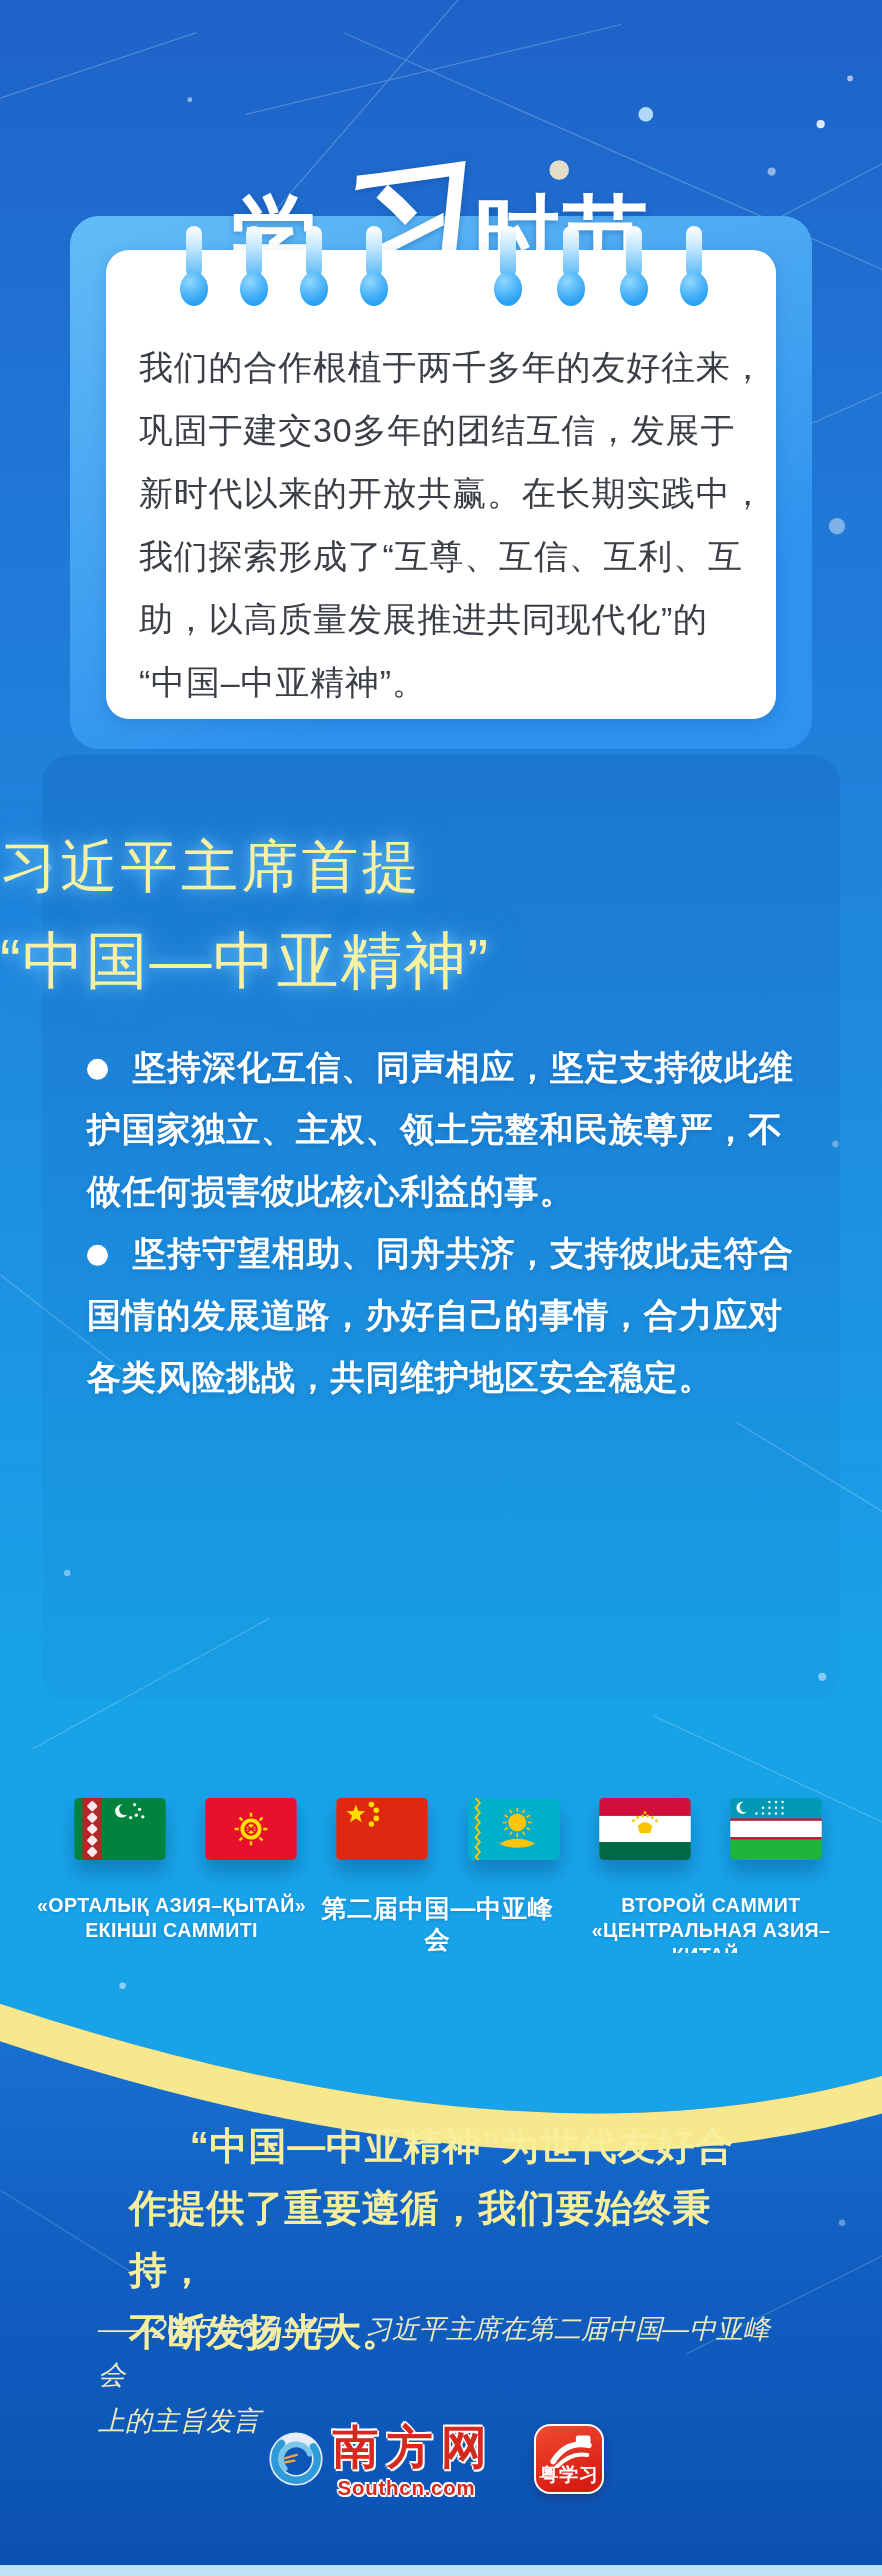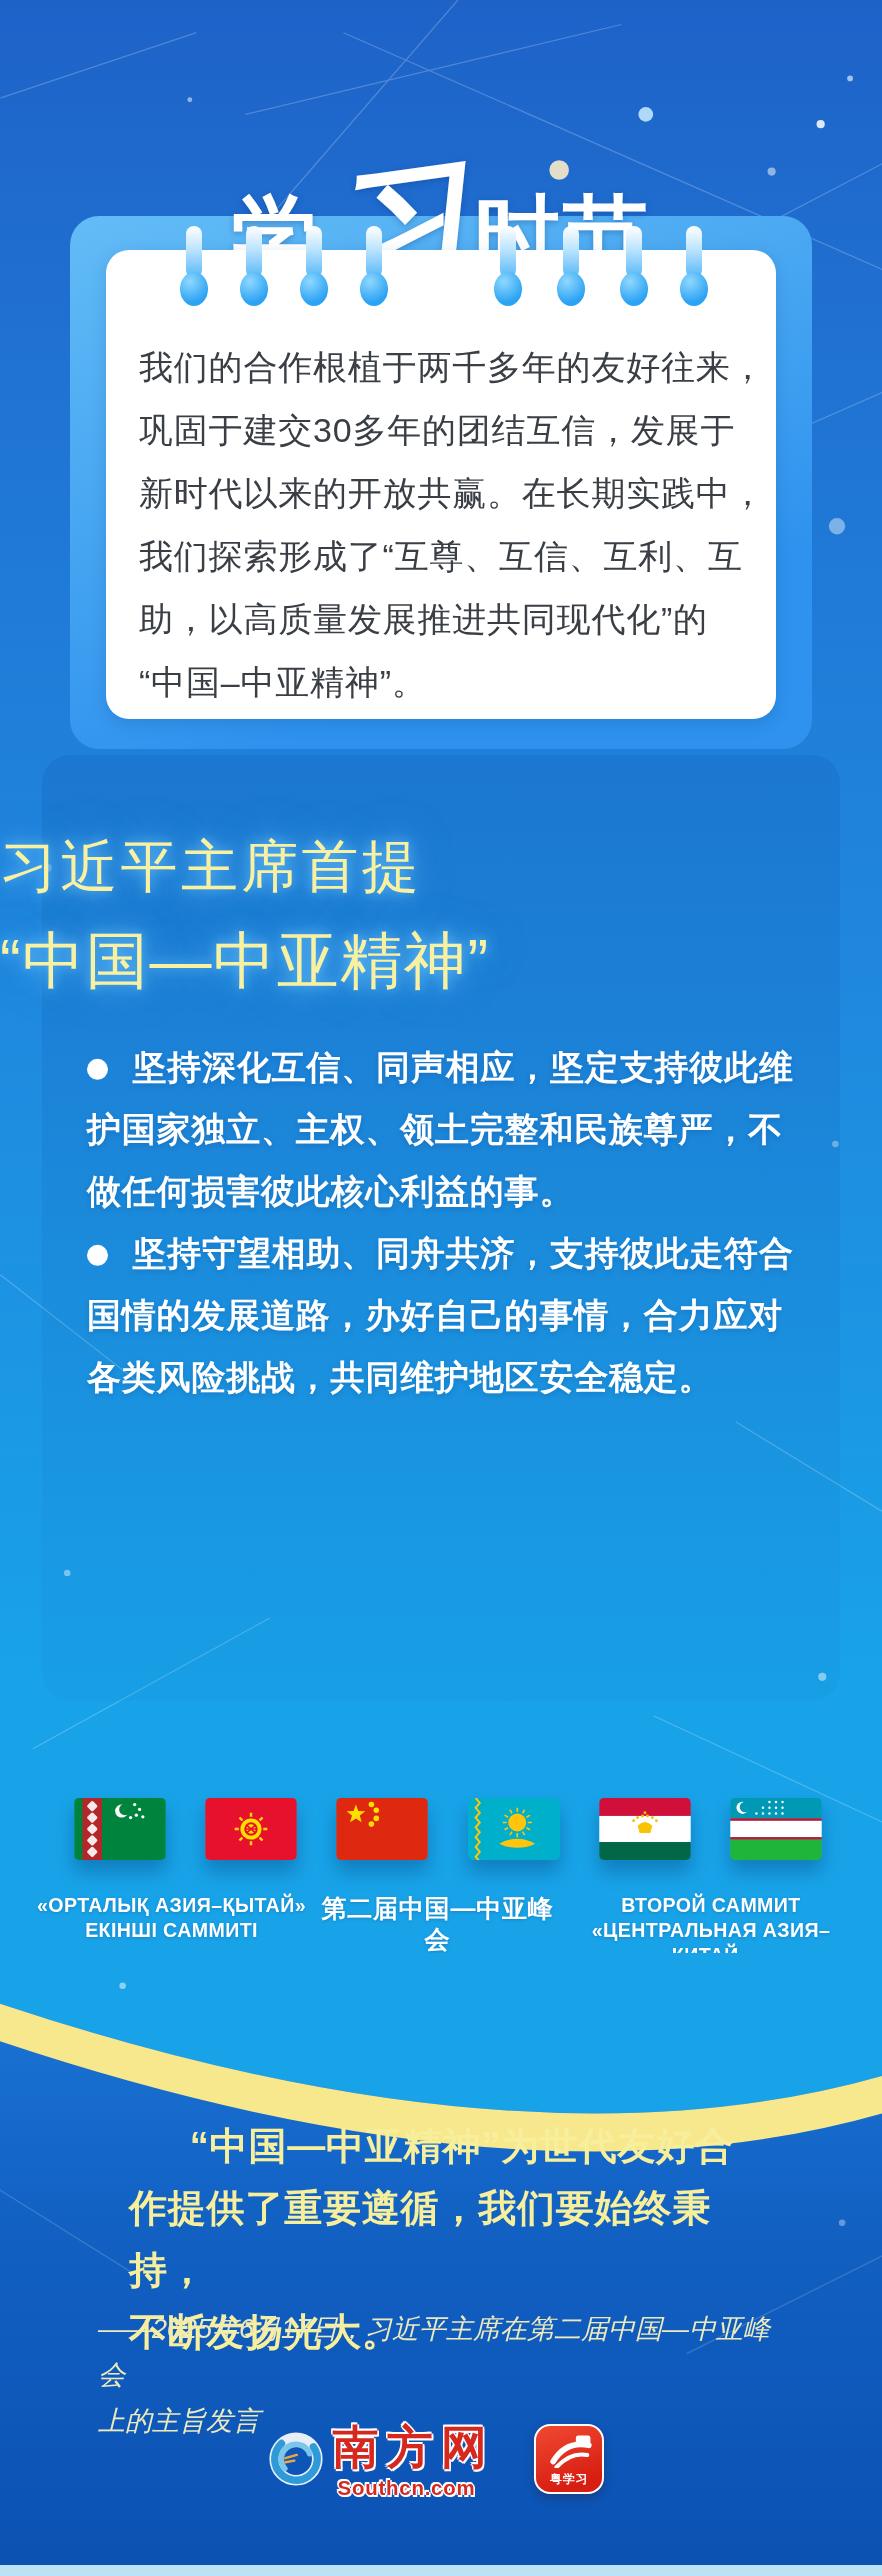--- a/index.html
+++ b/index.html
@@ -71,21 +71,21 @@
   .southcn{display:flex;align-items:center;}
   .sc-text{margin-left:9.8px;color:#D6281F;}
   .sc-cn{font-size:46px;font-weight:900;letter-spacing:8.2px;font-family:"Liberation Serif","DejaVu Serif",serif;
         text-shadow:-1.6px 0 #fff,1.6px 0 #fff,0 -1.6px #fff,0 1.6px #fff,1.6px 1.6px #fff,-1.6px -1.6px #fff;}
   .sc-en{font-size:20.4px;font-weight:800;letter-spacing:0.8px;margin-top:-1.6px;padding-left:4.9px;
         text-shadow:-1.6px 0 #fff,1.6px 0 #fff,0 -1.6px #fff,0 1.6px #fff,1.6px 1.6px #fff,-1.6px -1.6px #fff;}
   .yx{width:70px;height:70px;border-radius:16.3px;border:2.5px solid #fff;box-sizing:border-box;
         background:linear-gradient(160deg,#F04A32 0%,#D81E12 80%);position:relative;
         box-shadow:0 3.3px 9.8px rgba(60,0,0,.25);}
   .yx-label{position:absolute;left:0;right:0;bottom:4.1px;text-align:center;color:#fff;
-        font-size:12px;font-weight:800;letter-spacing:0.8px;}
+        font-size:19px;font-weight:800;letter-spacing:0.8px;}
   .yx svg{position:absolute;left:11.4px;top:8.2px;}
   .strip{position:absolute;left:0;bottom:0;width:883px;height:11.4px;background:#BCE2F6;z-index:4;}
 </style>
 </head>
 <body>
 
 <div class="poster">
 
   <svg class="net" width="883" height="1953" viewBox="0 0 1080 2390">
     <g stroke="#ffffff" stroke-width="1.5" opacity="0.22">

